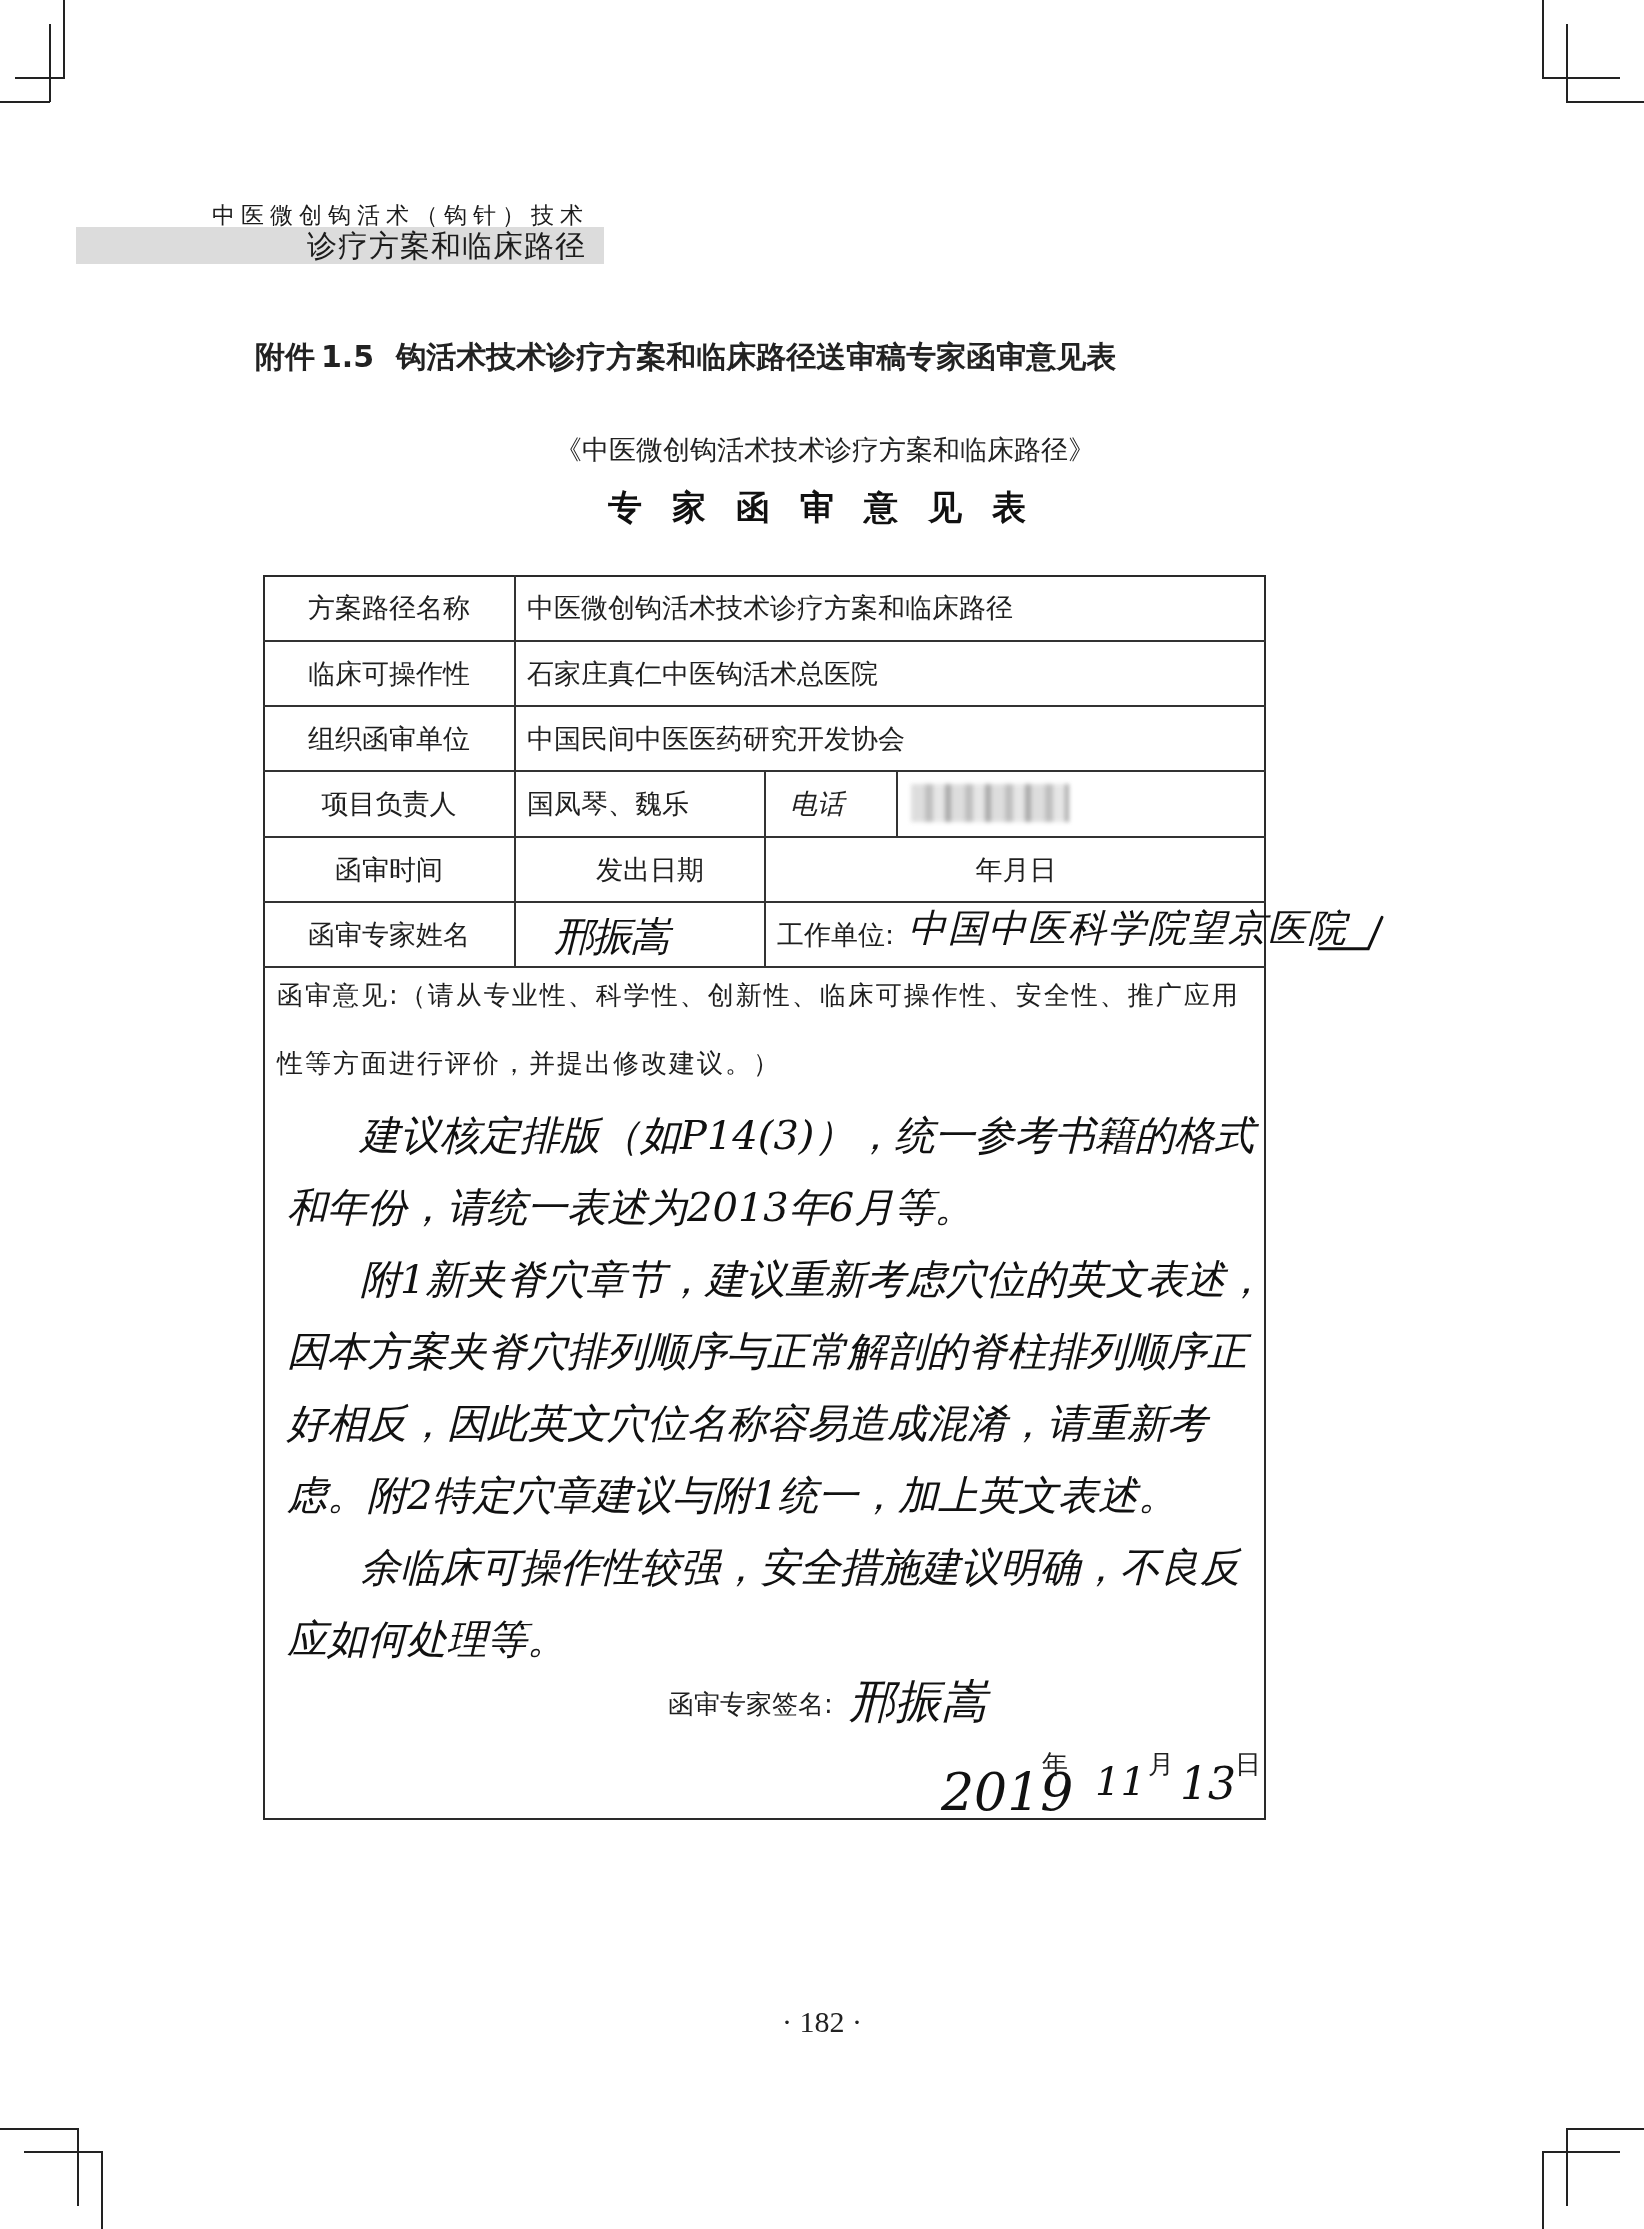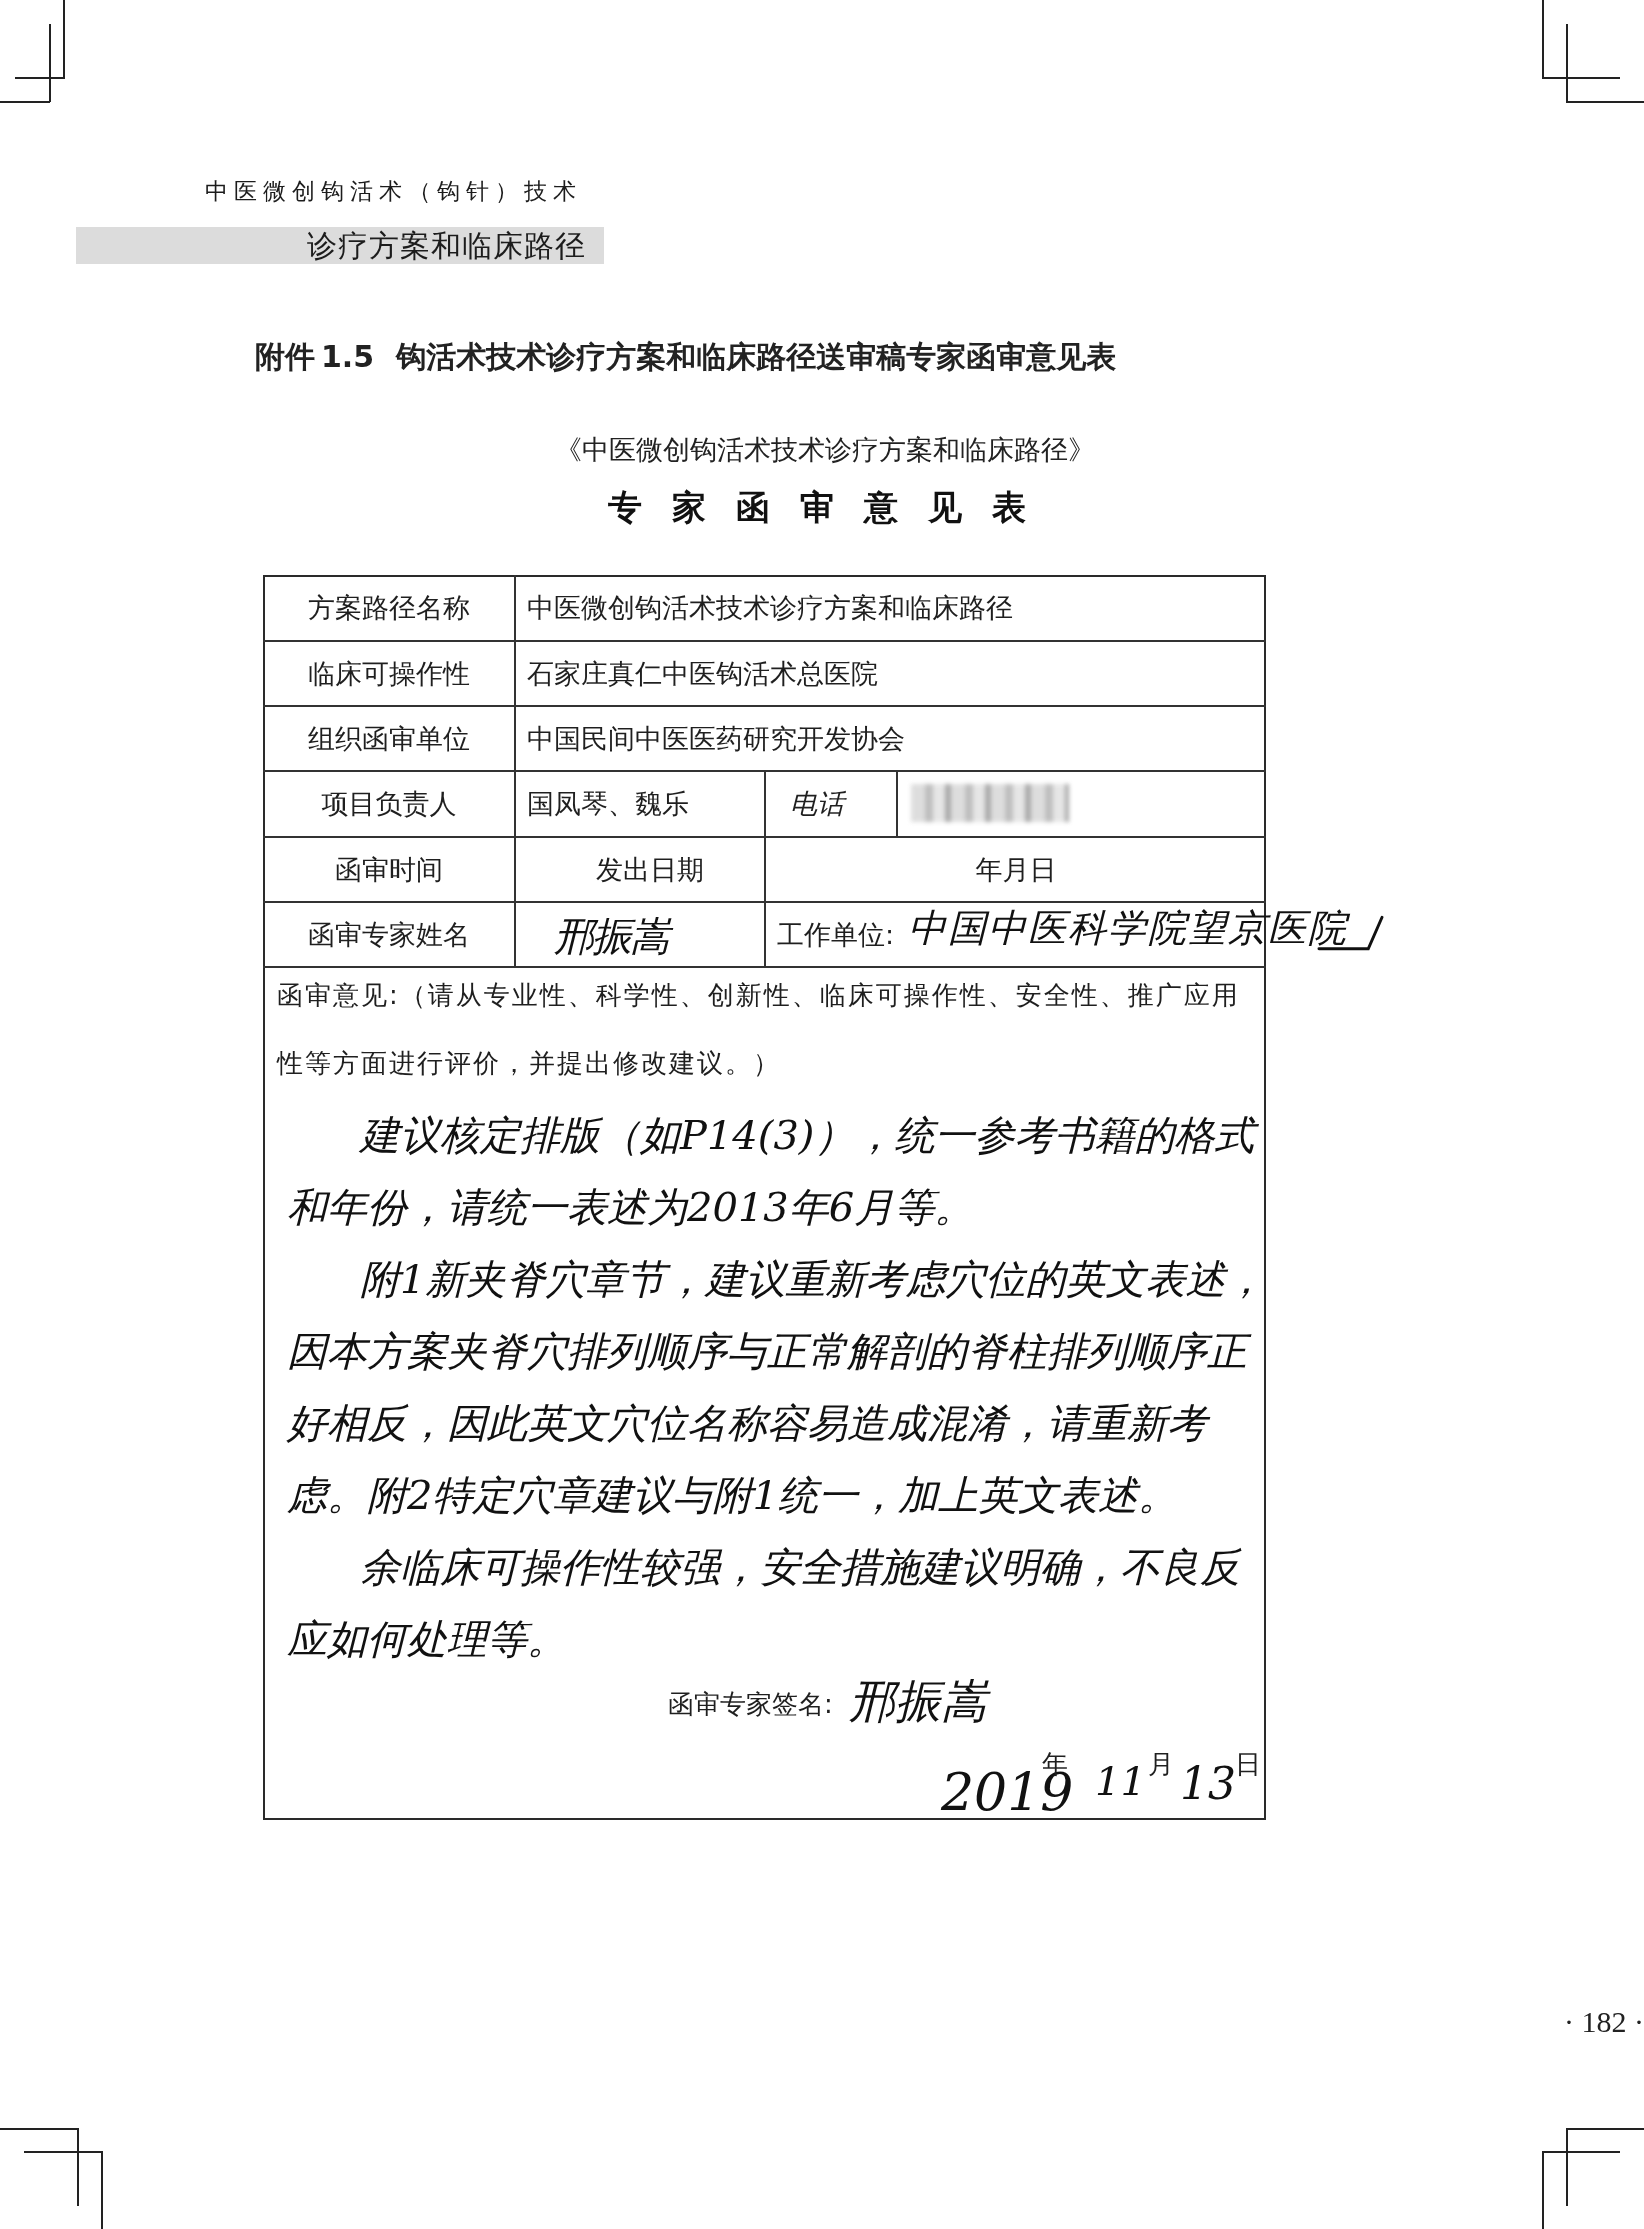--- a/index.html
+++ b/index.html
@@ -2,21 +2,21 @@
 <html><head>
 <meta charset="utf-8">
 <style>
   html, body { margin: 0; padding: 0; background: #ffffff; }
   body { width: 1644px; height: 2230px; position: relative; overflow: hidden;
          font-family: "DejaVu Sans", "Liberation Sans", sans-serif; color: #1a1a1a; }
   .abs { position: absolute; }
   .crop-h { position: absolute; height: 2px; background: #222; }
   .crop-v { position: absolute; width: 2px; background: #222; }
 
-  .running-title { left: 198px; top: 176px; width: 391px; text-align: center;
+  .running-title { left: 198px; top: 200px; width: 391px; text-align: right;
     font-family: "DejaVu Serif", "Liberation Serif", serif; font-size: 23px; letter-spacing: 6px; color: #1c1c1c; }
   .header-bar { left: 76px; top: 227px; width: 528px; height: 37px; background: #dcdcdc; }
   .header-bar-text { position: absolute; right: 18px; top: 0px; font-size: 30px; line-height: 37px; color: #1c1c1c; letter-spacing: 1px; }
 
   .annex-heading { left: 255px; top: 337px; font-size: 30px; font-weight: bold; color: #222; white-space: nowrap; }
   .annex-heading .num { margin: 0 22px 0 6px; text-align: right; }
   .form-subtitle { left: 0; width: 1644px; top: 432px; text-align: center; font-size: 27px; color: #222; padding-left: 6px; box-sizing: border-box; }
   .form-title { left: 0; width: 1644px; top: 485px; text-align: center; font-size: 34px; font-weight: bold; letter-spacing: 30px; color: #111; padding-left: 20px; box-sizing: border-box; }
 
   .table { left: 263px; top: 575px; width: 1003px; height: 1245px; border: 2px solid #2a2a2a; box-sizing: border-box; }
@@ -39,21 +39,21 @@
   .opinion-body p { margin: 0; }
   .opinion-body .indent { text-indent: 73px; }
 
   .sig-label { left: 668px; top: 1687px; font-size: 26px; color: #1f1f1f; }
   .sig-hand { left: 849px; top: 1671px; font-size: 46px; }
   .date-year { left: 941px; top: 1762px; font-size: 52px; }
   .date-month { left: 1095px; top: 1758px; font-size: 40px; }
   .date-day { left: 1180px; top: 1758px; font-size: 44px; }
   .date-label { font-size: 26px; color: #1f1f1f; }
 
-  .page-number { left: 0; width: 1644px; top: 2005px; text-align: right;
+  .page-number { left: 0; width: 1644px; top: 2005px; text-align: center;
     font-family: "Liberation Serif", "DejaVu Serif", serif; font-size: 30px; color: #222; }
 </style>
 </head>
 <body>
 
 <div>
   <div class="crop-v" style="left:63px;top:0;height:78px;"></div>
   <div class="crop-h" style="left:15px;top:77px;width:50px;"></div>
   <div class="crop-v" style="left:49px;top:24px;height:78px;"></div>
   <div class="crop-h" style="left:0;top:101px;width:50px;"></div>

